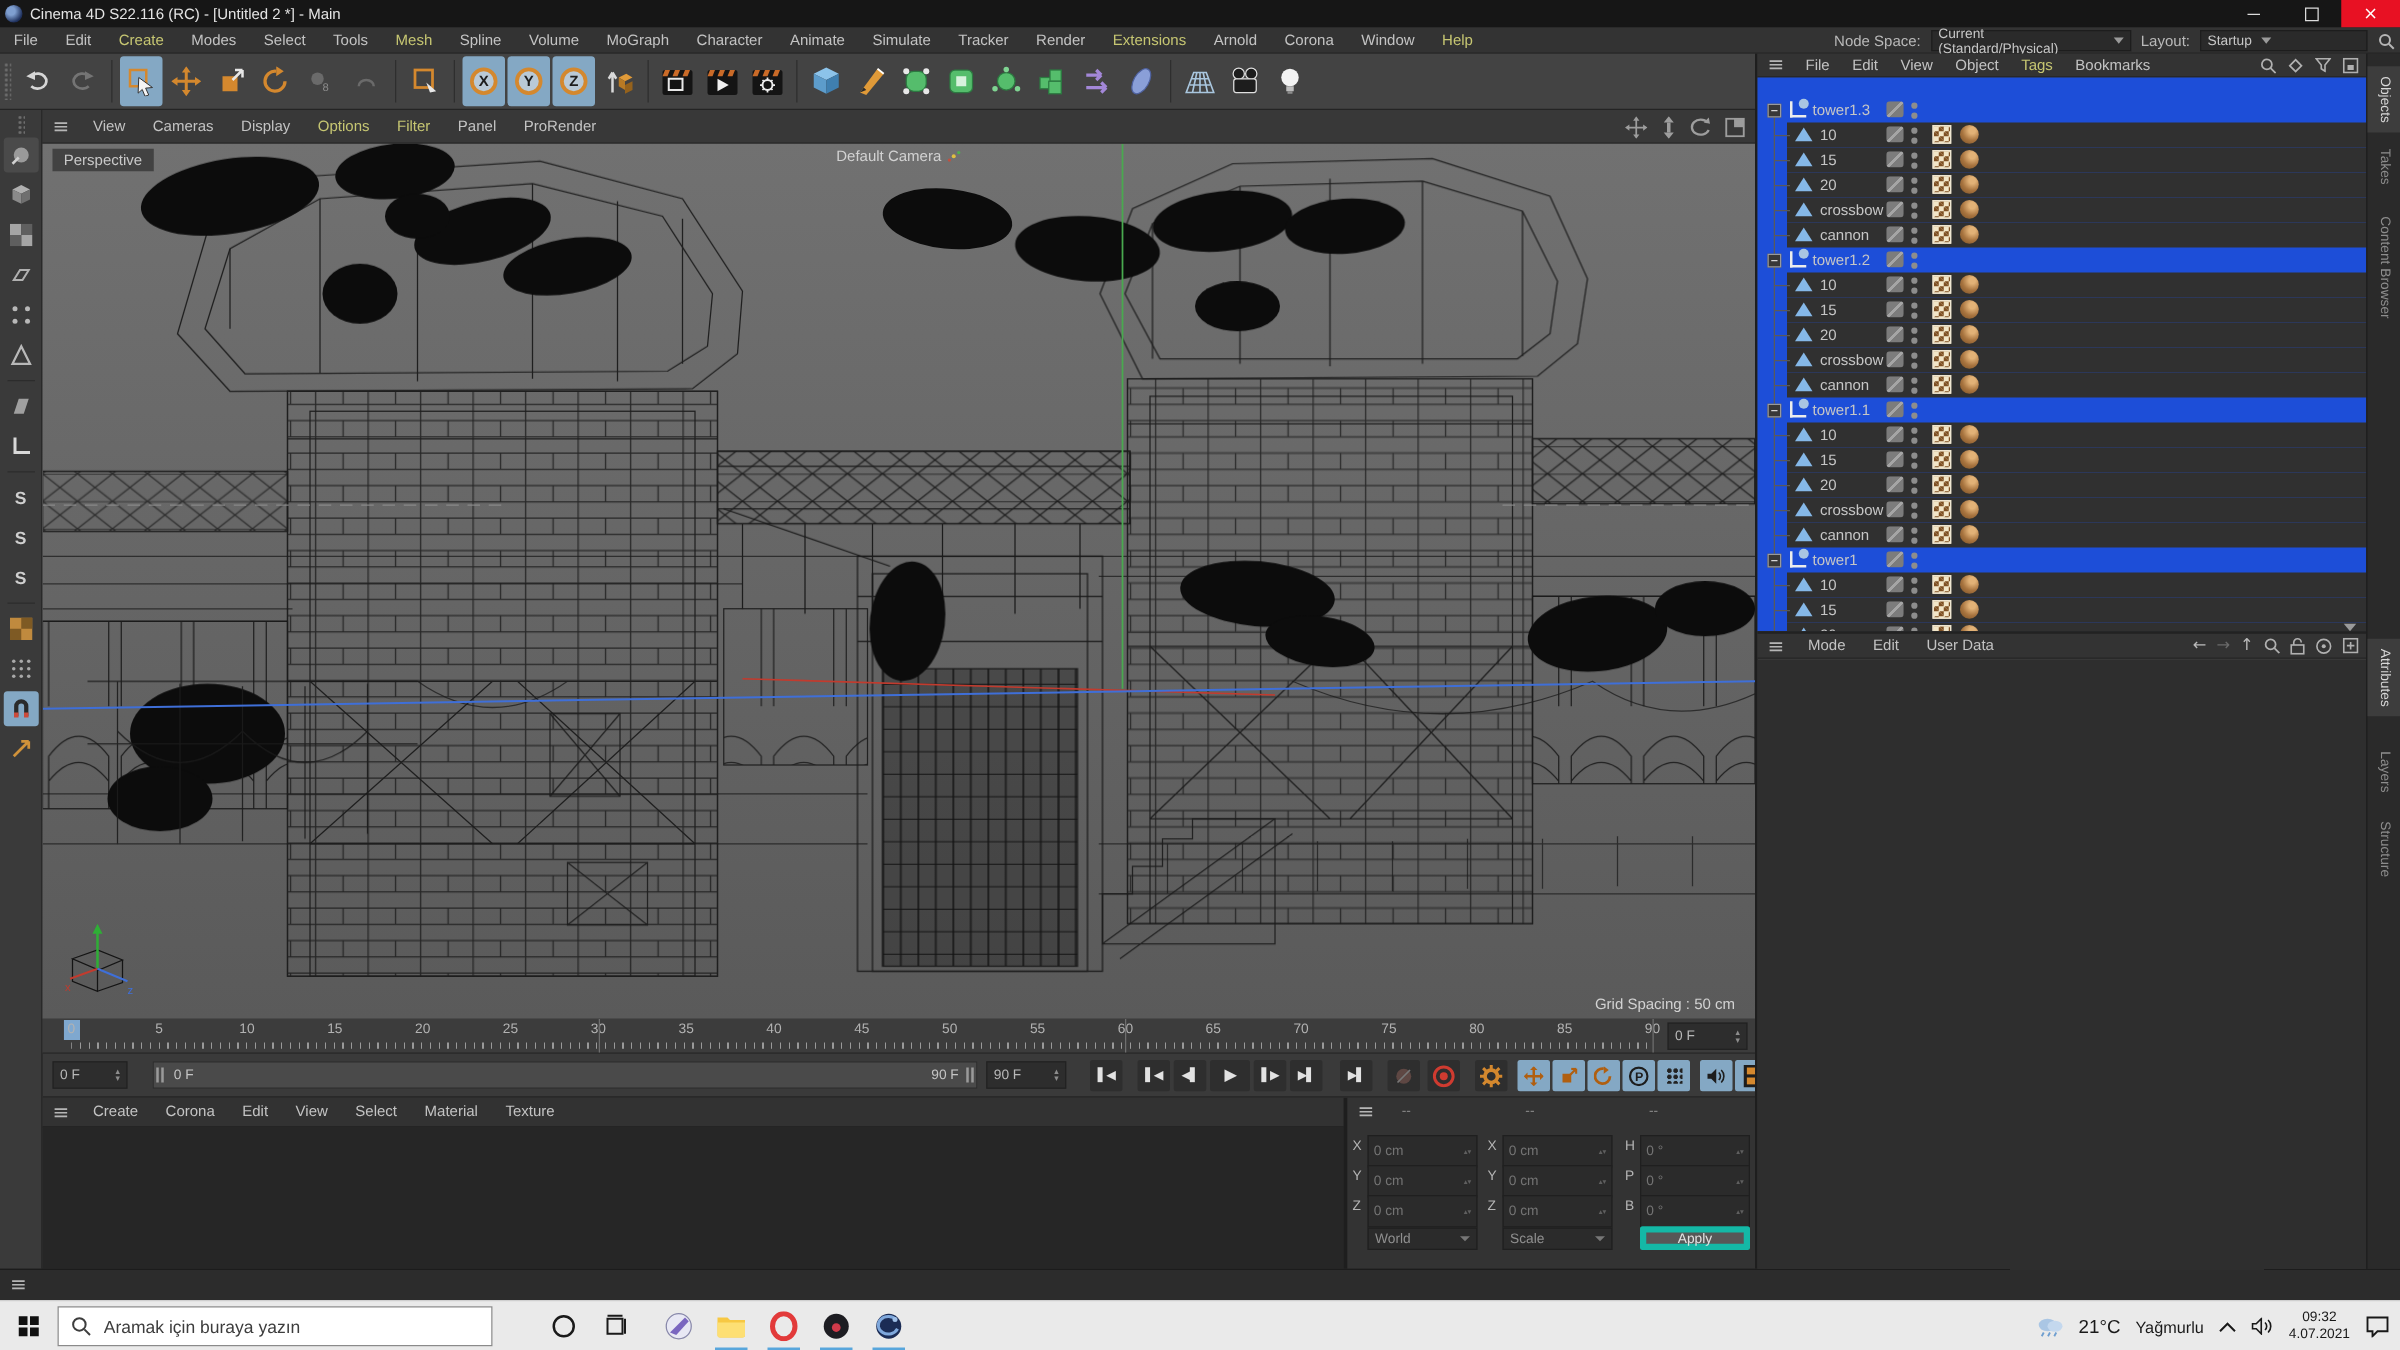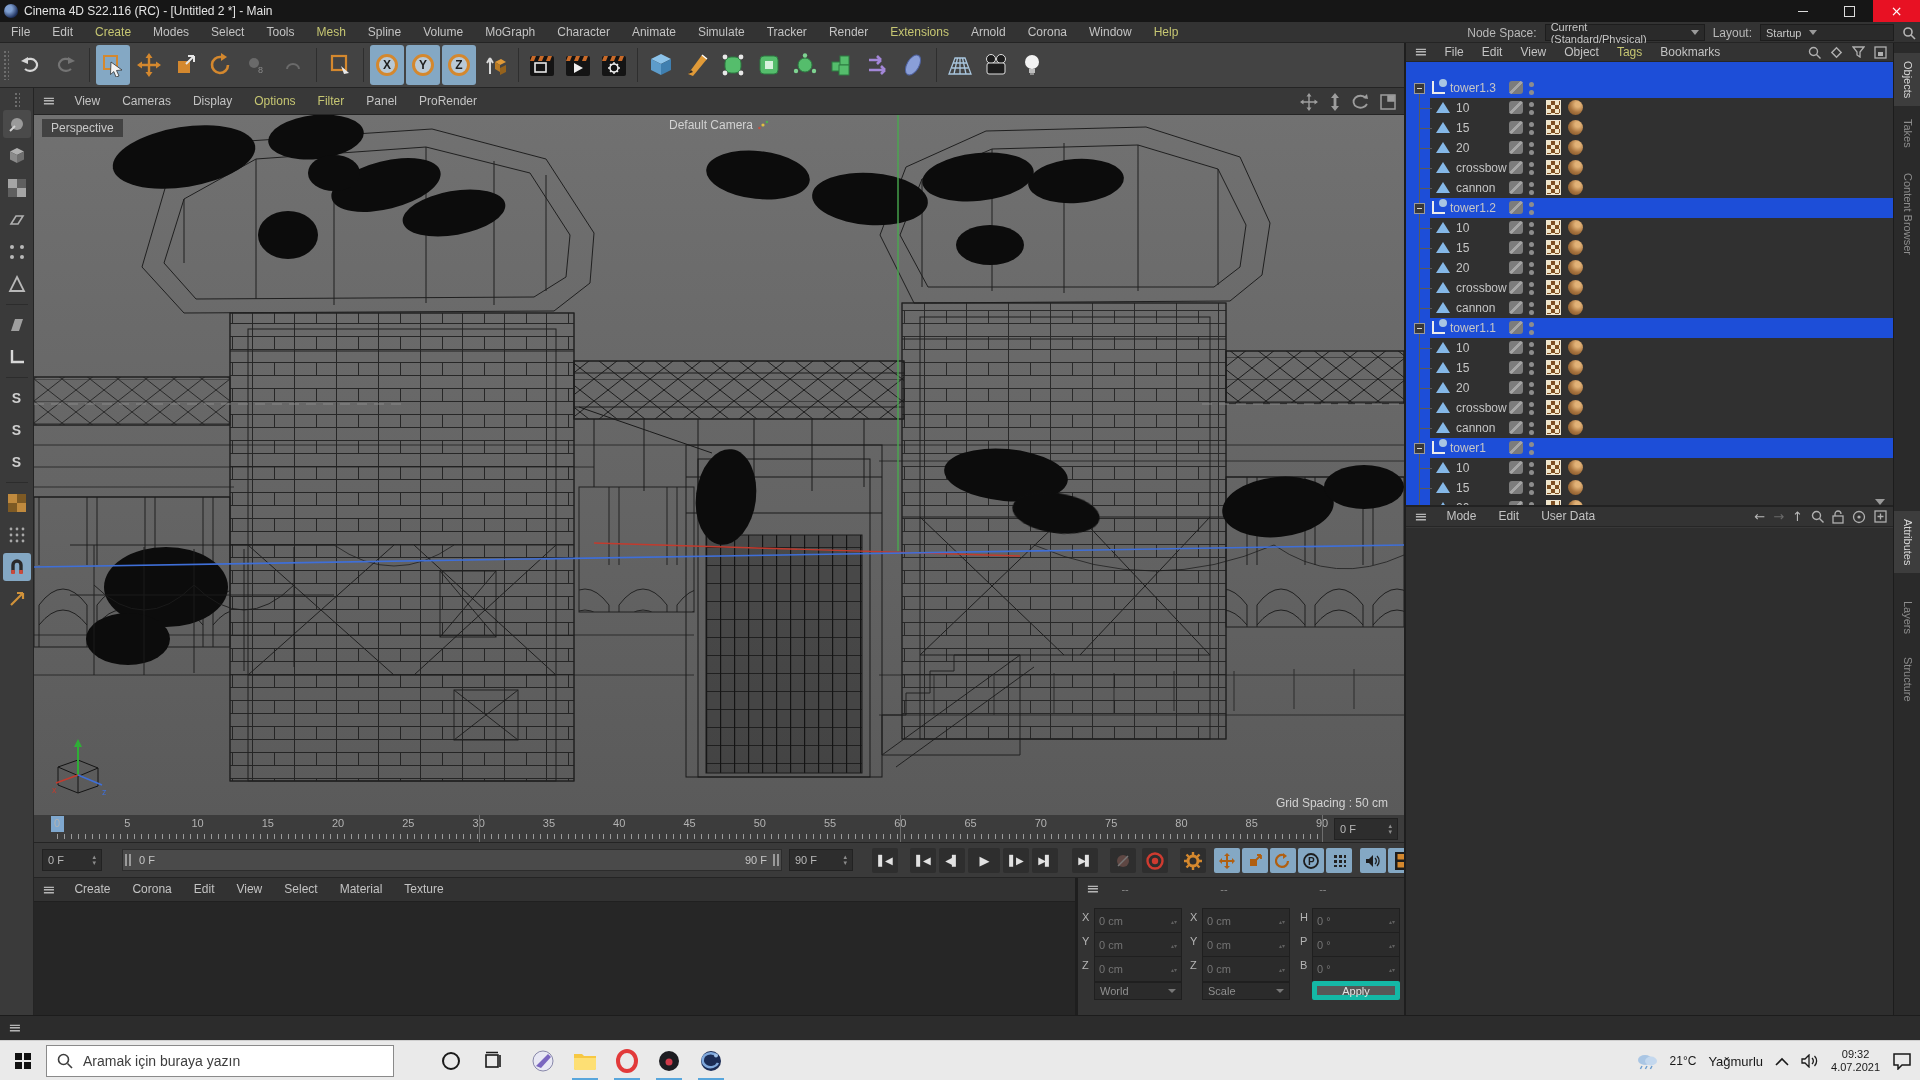--- a/index.html
+++ b/index.html
@@ -912,21 +912,21 @@
           <path d="M18 7 A8 7 0 1 0 19 14" stroke="#7fa8dc" fill="none" stroke-width="2.4"></path>
           <circle cx="17" cy="6.5" r="2" fill="#9fc0e8"></circle>
         </svg>
     </div>
     <div class="tray">
       <svg width="22" height="18" viewBox="0 0 22 18">
           <ellipse cx="9" cy="8" rx="7" ry="5" fill="#aac6e4"></ellipse>
           <ellipse cx="15" cy="9" rx="6" ry="4.4" fill="#c4d8ee"></ellipse>
           <path d="M6 14 l-1.6 3 M11 14 l-1.6 3 M16 14 l-1.6 3" stroke="#6f9fd0" stroke-width="1.5"></path>
         </svg>
-      <span style="font-size:12px">21°C</span>
+      <span style="font-size:15px">21°C</span>
       <span style="font-size:13px">Yağmurlu</span>
       <svg width="14" height="9" viewBox="0 0 14 9">
           <path d="M1 8 L7 2 L13 8" stroke="#191919" fill="none" stroke-width="1.6"></path>
         </svg>
       <svg width="18" height="14" viewBox="0 0 18 14">
           <path d="M1 5 h3 l4 -4 v12 l-4 -4 h-3 z" fill="none" stroke="#191919" stroke-width="1.3"></path>
           <path d="M11 4 a4 4 0 0 1 0 6 M13.5 2 a7 7 0 0 1 0 10" stroke="#191919" fill="none" stroke-width="1.3"></path>
         </svg>
       <div class="clock">
         <div>09:32</div>

